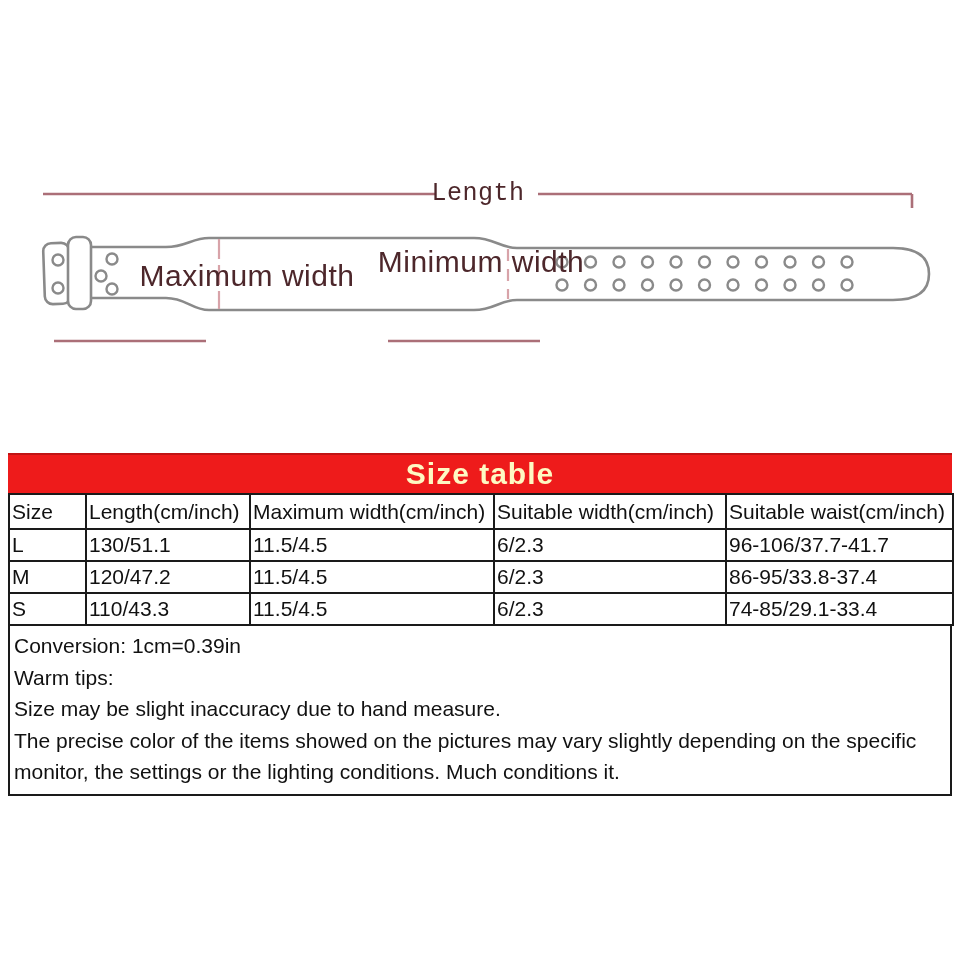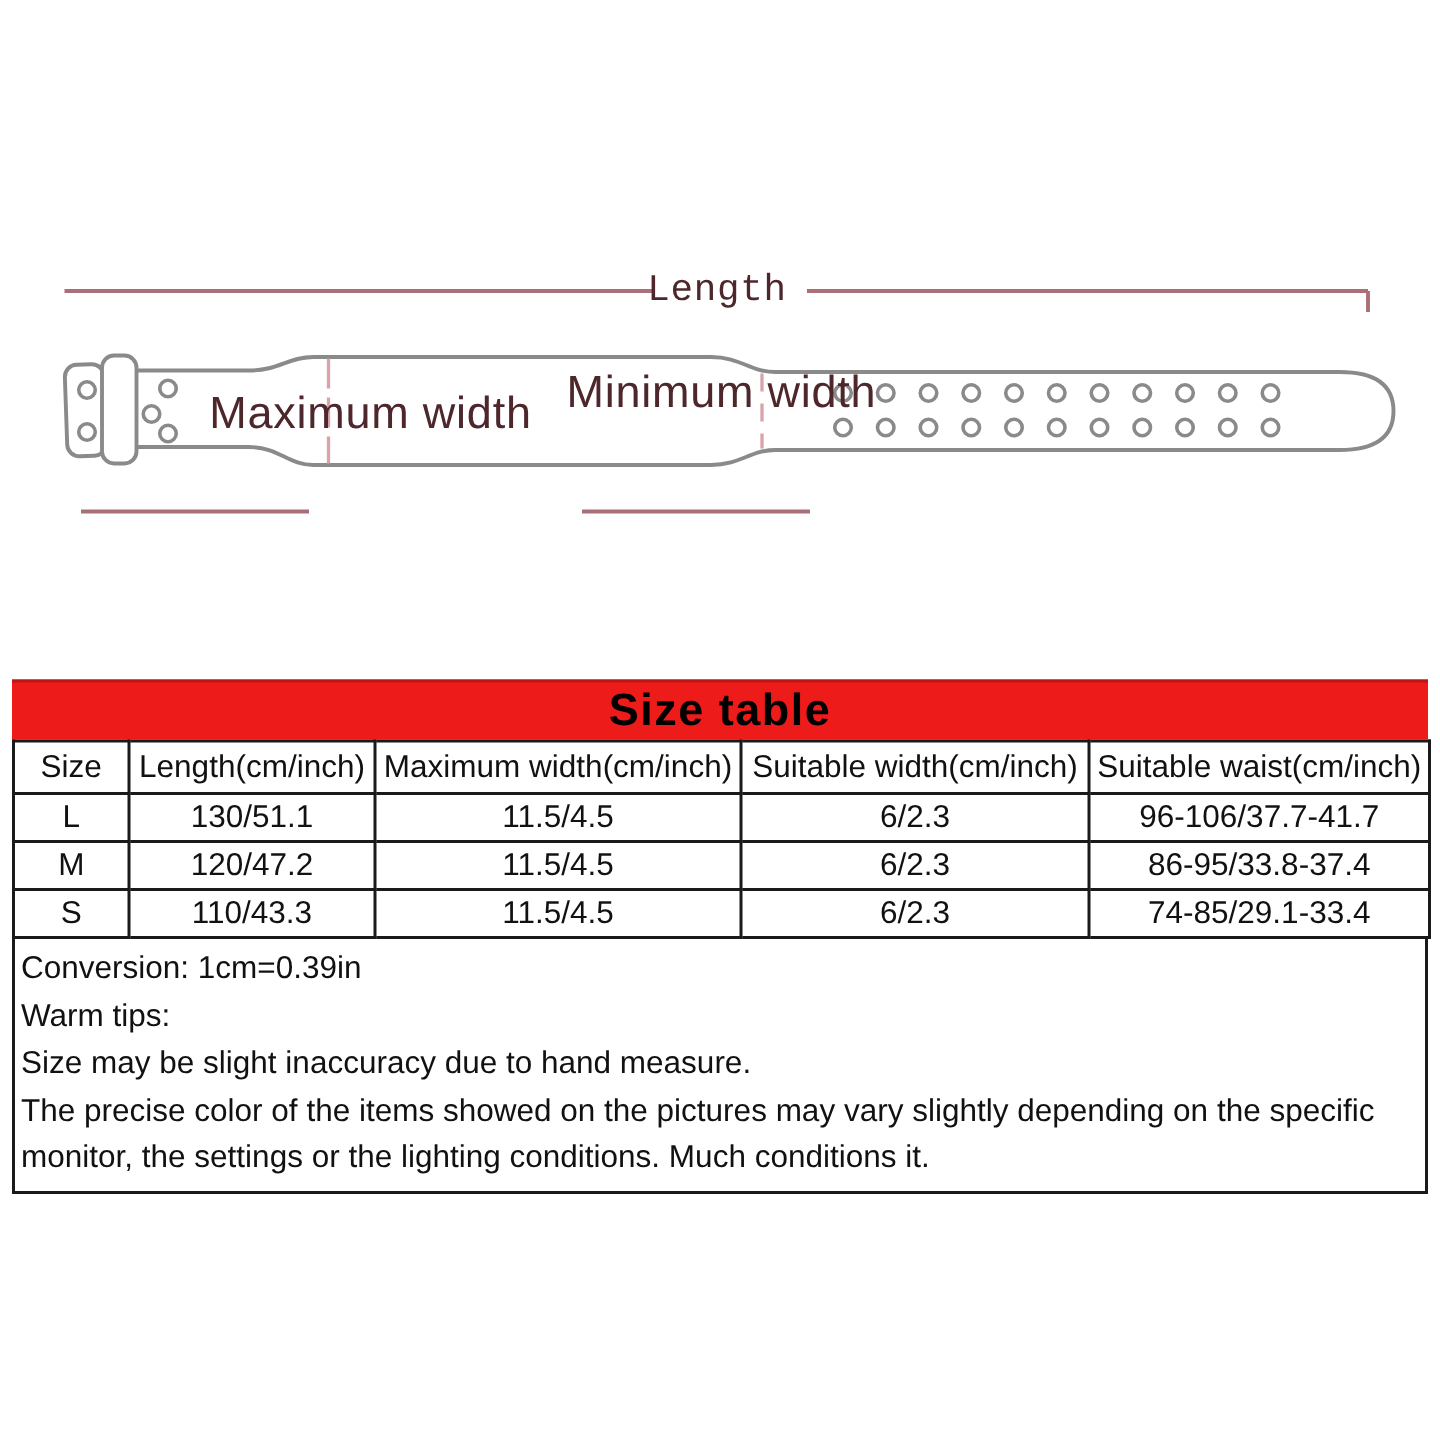--- a/index.html
+++ b/index.html
@@ -13,28 +13,28 @@
     font-size:30px;color:#4d272b;letter-spacing:0.5px;
   }
   .label-length{left:478px;top:179px;font-size:25px;font-family:Liberation Mono, monospace;}
   .label-maxw{left:247px;top:259px;}
   .label-minw{left:481px;top:245px;}
   .label-waist{left:296px;top:327px;}
 
   .table-wrap{position:absolute;left:8px;top:453px;width:944px;}
   .banner{
     height:38px;line-height:38px;background:#ee1b1b;border-top:2px solid #c01414;
-    color:#000000;font-size:30px;font-weight:bold;text-align:center;letter-spacing:1px;
+    color:#fef9c3;font-size:30px;font-weight:bold;text-align:center;letter-spacing:1px;
   }
   table.size-table{
     width:944px;border-collapse:collapse;table-layout:fixed;
     border:2px solid #1a1a1a;
   }
   table.size-table th,table.size-table td{
-    border:2px solid #1a1a1a;text-align:center;vertical-align:middle;
+    border:2px solid #1a1a1a;text-align:left;vertical-align:middle;
     font-size:21px;font-weight:400;padding:0 2px;overflow:hidden;white-space:nowrap;margin-top:20px;
   }
   table.size-table th{height:33px;}
   table.size-table td{height:30px;}
   td.no-right{border-right:none;}
   td.no-left{border-left:none;}
   .notes{
     border:2px solid #1a1a1a;border-top:none;min-height:151px;
     padding:4px 8px 6px 4px;box-sizing:border-box;
   }

